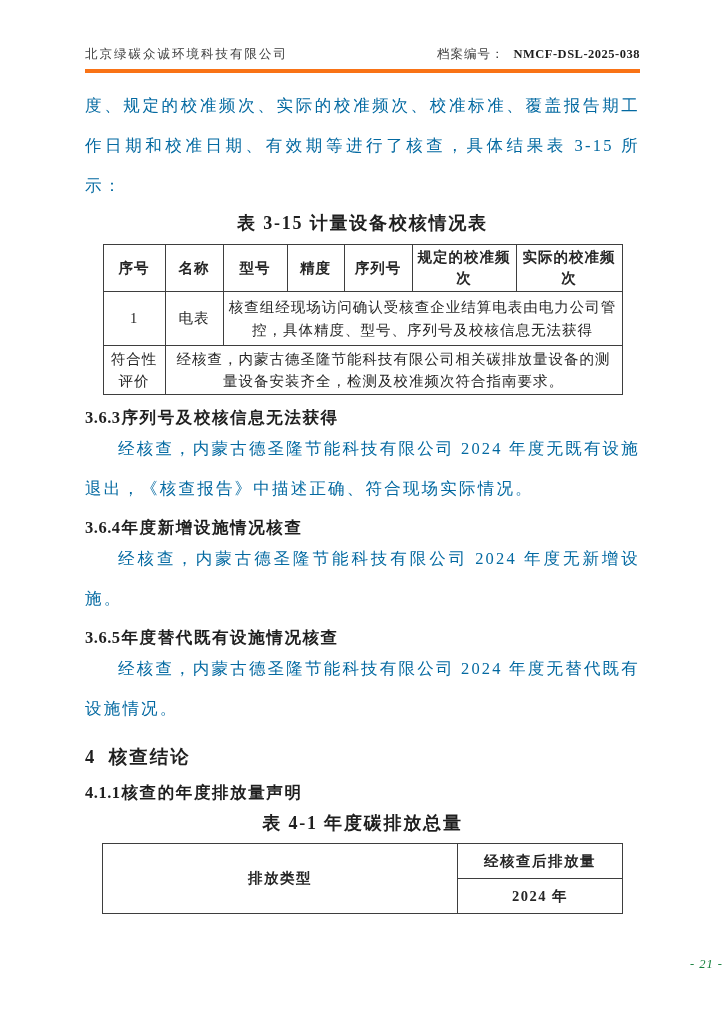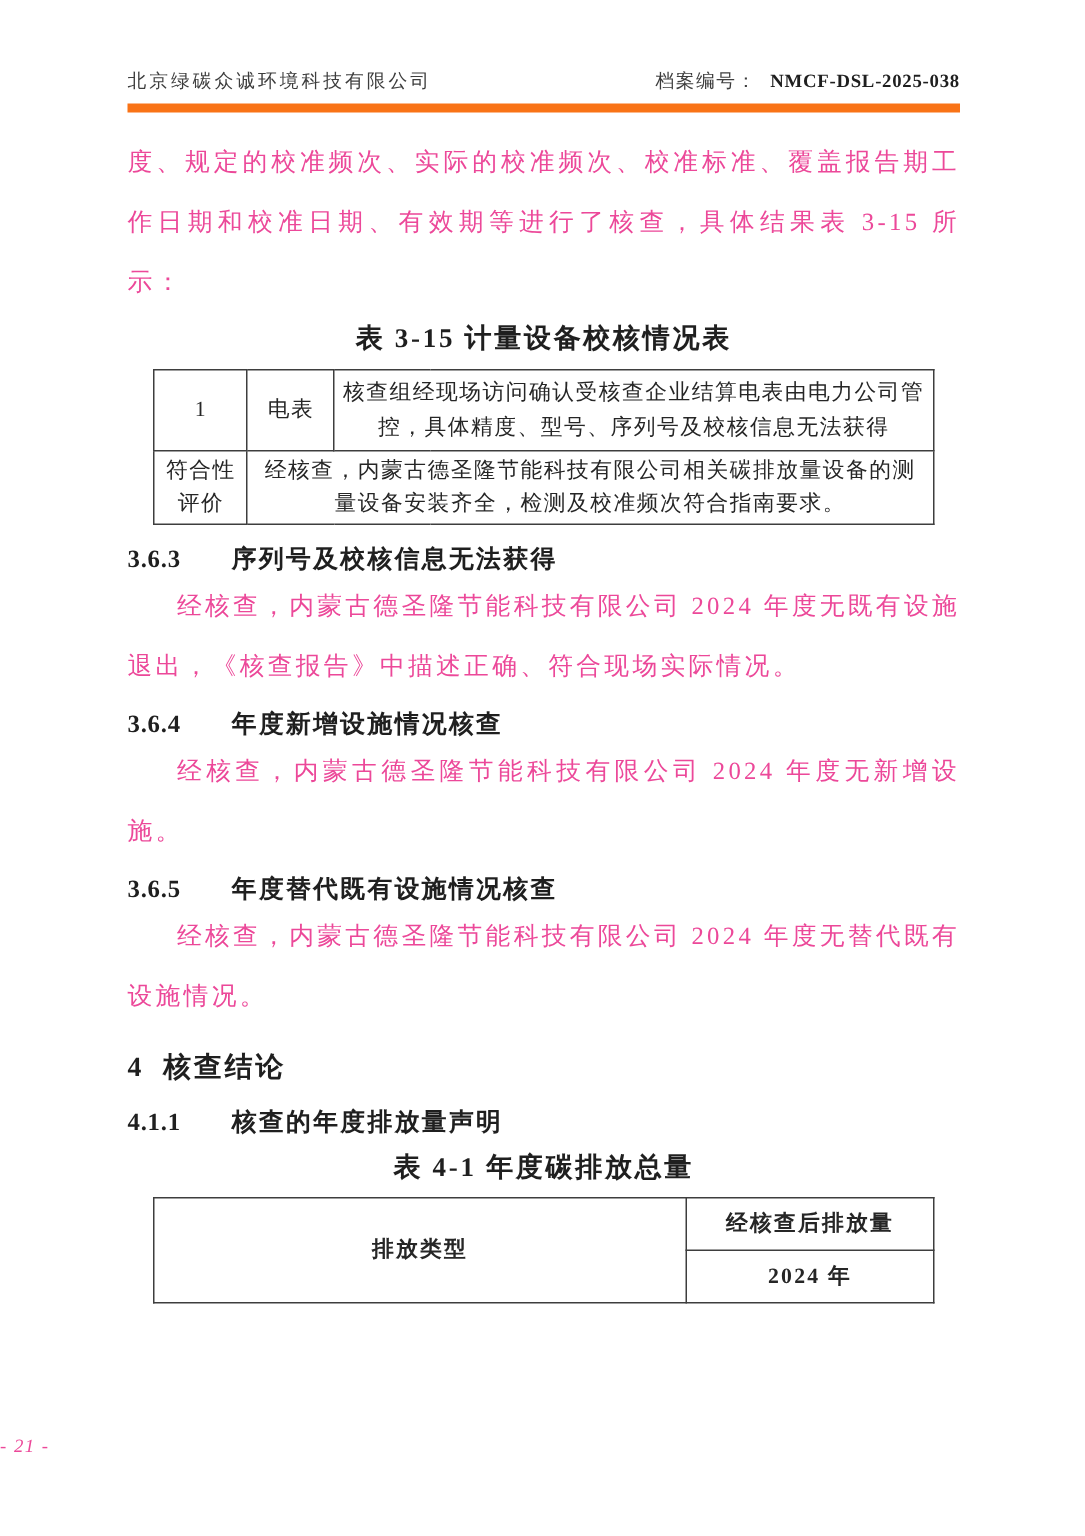--- a/index.html
+++ b/index.html
@@ -12,40 +12,40 @@
   .page {
     position: relative;
     width: 723px; height: 1024px;
     padding: 46px 83px 0 85px;
     overflow: hidden;
     background: #ffffff;
   }
   
   .hdr {
     display: flex; justify-content: space-between; align-items: flex-end;
-    border-bottom: 6px solid #f97316;
+    border-bottom: 4px solid #f97316;
     padding-bottom: 6px;
     font-size: 12.5px; color: #3d3d3d;
   }
   .hdr-company { letter-spacing: 2px; }
   .hdr-right { letter-spacing: 1px; white-space: nowrap; }
   .hdr-no { font-weight: bold; margin-left: 9px; color: #1f1f1f; letter-spacing: 0.5px; }
   
   .para {
     font-size: 16.5px; line-height: 40px; letter-spacing: 2.2px;
-    text-align: justify; color: #ec4899;
+    text-align: justify; color: #0369a1;
   }
   .para.indent { text-indent: 2em; }
   .p-intro { margin-top: 13px; }
   
   .h3 {
     font-size: 16.5px; font-weight: bold; letter-spacing: 1.6px;
     line-height: 22px; color: #1f1f1f;
   }
-  .h3 .num { letter-spacing: 0.5px; margin-right: 34px; }
+  .h3 .num { letter-spacing: 0.5px; margin-right: 1px; }
   .h-lvl1 { font-size: 18.5px; line-height: 26px; letter-spacing: 2px; }
   .h-lvl1 .num { margin-right: 14px; }
   .h-lvl2 { font-size: 17px; line-height: 24px; }
   .mt-sec { margin-top: 12px; }
   .mt-sec-sm { margin-top: 8px; }
   .mt-big { margin-top: 15px; }
   
   .tbl-title {
     text-align: center; font-weight: bold;
     font-size: 18px; letter-spacing: 1.8px; line-height: 20px;
@@ -65,21 +65,21 @@
   .t315 .hrow td { height: 46px; font-weight: bold; line-height: 21px; }
   .t315 .r1 td { height: 54px; }
   .t315 .r2 td { height: 48px; line-height: 22px; }
   .t41 { width: 520px; }
   .t41 td { font-weight: bold; letter-spacing: 1.5px; }
   .t41 .rtop td { height: 35px; }
   .t41 .rbot td { height: 35px; }
   
   .footer {
     position: absolute; left: 0; right: 0; bottom: 52px;
-    text-align: left; font-size: 12.5px; letter-spacing: 1px; color: #ec4899; font-style: italic;
+    text-align: right; font-size: 12.5px; letter-spacing: 1px; color: #15803d; font-style: italic;
   }
 </style>
 </head>
 <body>
 
 <div class="page">
 
   <div class="hdr">
     <span class="hdr-company">北京绿碳众诚环境科技有限公司</span>
     <span class="hdr-right">
@@ -94,20 +94,29 @@
     <colgroup>
       <col style="width:62px">
         <col style="width:58px">
         <col style="width:64px">
       <col style="width:57px">
         <col style="width:68px">
         <col style="width:104px">
         <col style="width:106px">
     </colgroup>
     <tbody>
+        <tr class="hrow">
+      <td>序号</td>
+      <td>名称</td>
+      <td>型号</td>
+      <td>精度</td>
+      <td>序列号</td>
+      <td>规定的校准频次</td>
+      <td>实际的校准频次</td>
+    </tr>
     <tr class="r1">
       <td>1</td>
       <td>电表</td>
       <td colspan="5">核查组经现场访问确认受核查企业结算电表由电力公司管控，具体精度、型号、序列号及校核信息无法获得</td>
     </tr>
     <tr class="r2">
       <td>符合性评价</td>
       <td colspan="6">经核查，内蒙古德圣隆节能科技有限公司相关碳排放量设备的测量设备安装齐全，检测及校准频次符合指南要求。</td>
     </tr>
   </tbody>

